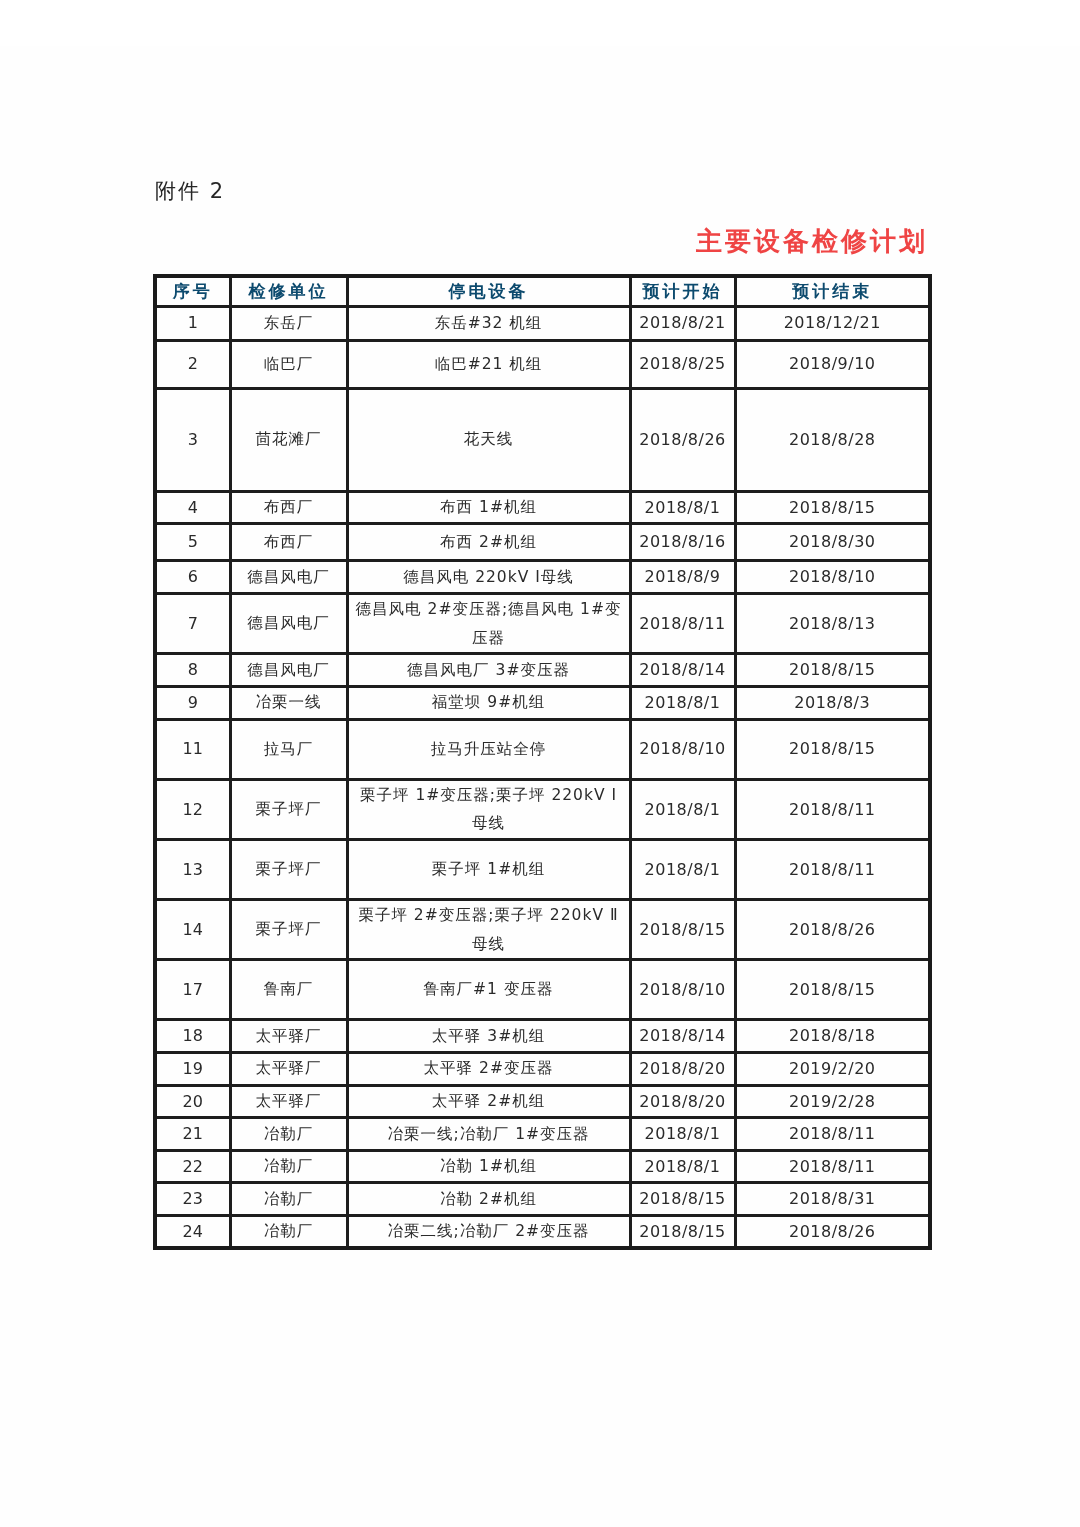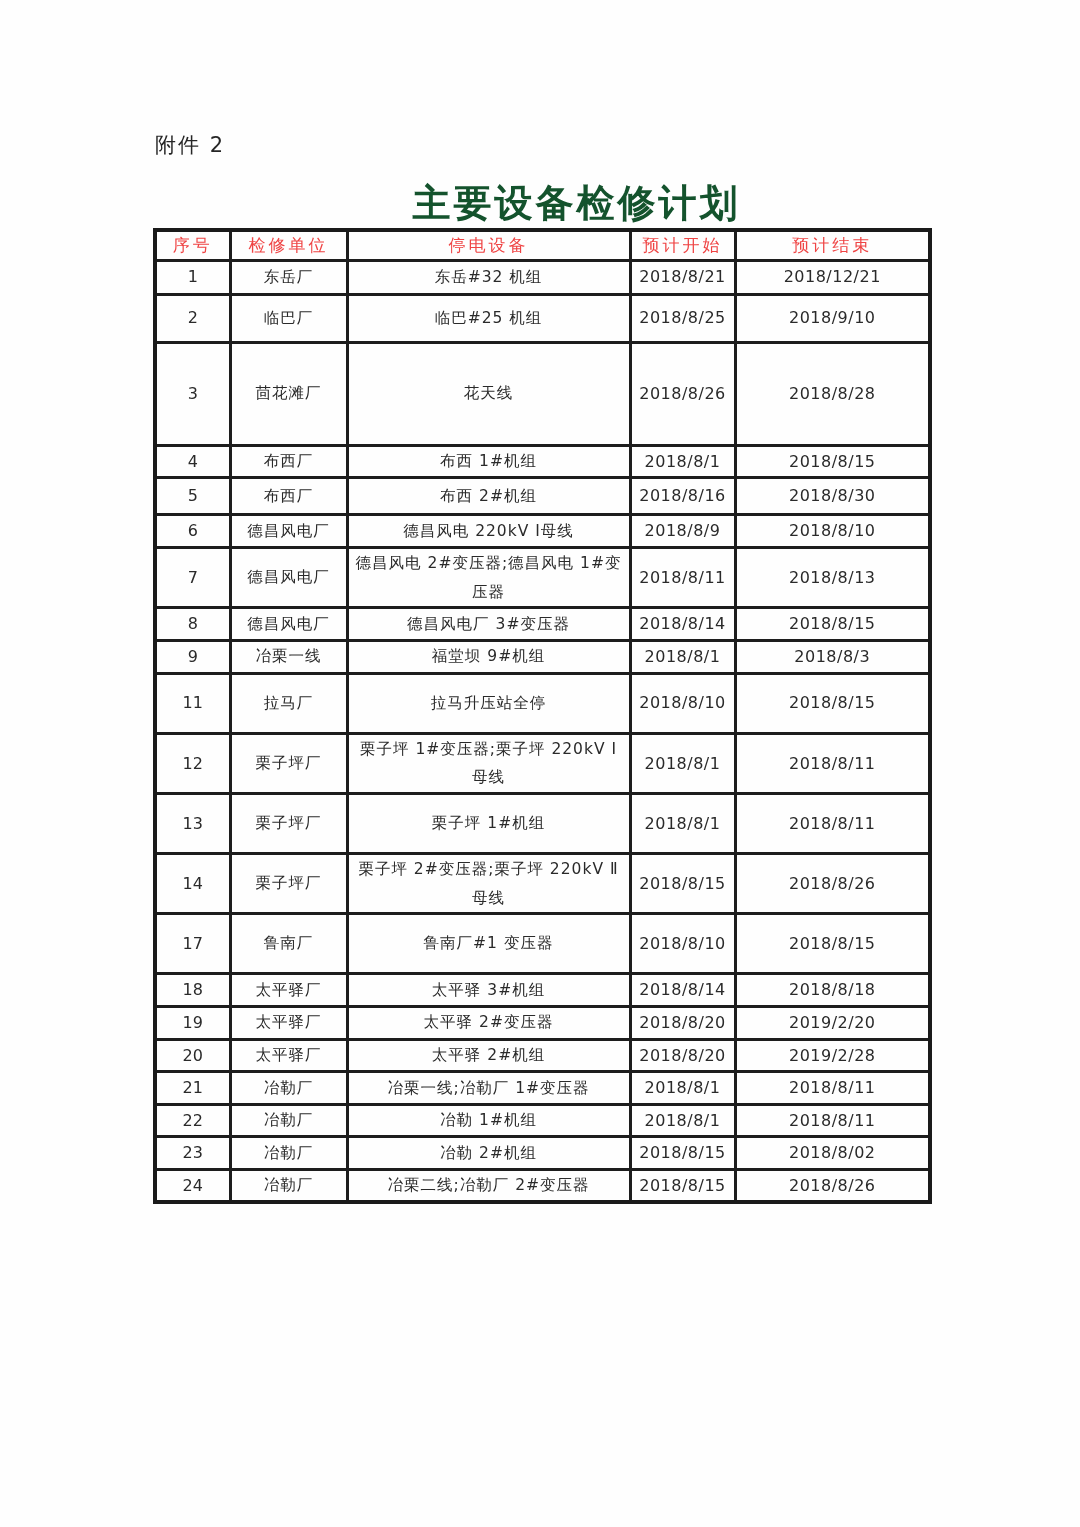--- a/index.html
+++ b/index.html
@@ -3,39 +3,39 @@
 <meta charset="utf-8">
 <style>
   * { margin: 0; padding: 0; box-sizing: border-box; }
   html, body { width: 1080px; height: 1527px; }
   body {
     background: #ffffff;
     font-family: "DejaVu Sans", "Liberation Sans", sans-serif;
     color: #222222;
     position: relative;
   }
-  .page { position: absolute; inset: 0; background: #fefefe; }
+  .page { position: absolute; inset: 0; background: #fefefe; margin-top: 46px; }
 
   .attachment {
     position: absolute;
     left: 155px; top: 131px;
     font-size: 21px;
     letter-spacing: 2px;
     color: #262626;
   }
   .doc-title {
     position: absolute;
     left: 153px; top: 178px;
     width: 775px;
     padding-left: 72px;
-    text-align: center;
-    font-size: 38px;
+    text-align: right;
+    font-size: 26px;
     font-weight: bold;
     letter-spacing: 3px;
-    color: #14532d;
+    color: #ef4444;
   }
 
   table.plan {
     position: absolute;
     left: 153px; top: 228px;
     width: 775px;
     border-collapse: collapse;
     table-layout: fixed;
     border: 4px solid #1a1a1a;
   }
@@ -47,23 +47,23 @@
 
   th, td {
     border: 3px solid #1d1d1d;
     text-align: center;
     vertical-align: middle;
     overflow: hidden;
   }
   thead tr { height: 30px; }
   th {
     font-size: 17px;
-    font-weight: normal;
+    font-weight: bold;
     letter-spacing: 3px;
-    color: #ef4444;
+    color: #0c4a6e;
   }
   td {
     font-size: 15.5px;
     letter-spacing: 1px;
     color: #2a2a2a;
     line-height: 1.85;
     padding: 0 6px;
   }
   td.cell-seq { font-size: 16px; letter-spacing: 0; }
   td.cell-start, td.cell-end { font-size: 16px; letter-spacing: 0.5px; }
@@ -115,21 +115,21 @@
     <td class="cell-seq">1</td>
     <td class="cell-unit">东岳厂</td>
     <td class="cell-device">东岳#32 机组</td>
     <td class="cell-start">2018/8/21</td>
     <td class="cell-end">2018/12/21</td>
   </tr>
 
   <tr>
     <td class="cell-seq">2</td>
     <td class="cell-unit">临巴厂</td>
-    <td class="cell-device">临巴#25 机组</td>
+    <td class="cell-device">临巴#21 机组</td>
     <td class="cell-start">2018/8/25</td>
     <td class="cell-end">2018/9/10</td>
   </tr>
 
   <tr>
     <td class="cell-seq">3</td>
     <td class="cell-unit">茴花滩厂</td>
     <td class="cell-device">花天线</td>
     <td class="cell-start">2018/8/26</td>
     <td class="cell-end">2018/8/28</td>
@@ -264,21 +264,21 @@
     <td class="cell-device">冶勒 1#机组</td>
     <td class="cell-start">2018/8/1</td>
     <td class="cell-end">2018/8/11</td>
   </tr>
 
   <tr>
     <td class="cell-seq">23</td>
     <td class="cell-unit">冶勒厂</td>
     <td class="cell-device">冶勒 2#机组</td>
     <td class="cell-start">2018/8/15</td>
-    <td class="cell-end">2018/8/02</td>
+    <td class="cell-end">2018/8/31</td>
   </tr>
 
   <tr>
     <td class="cell-seq">24</td>
     <td class="cell-unit">冶勒厂</td>
     <td class="cell-device">冶栗二线;冶勒厂 2#变压器</td>
     <td class="cell-start">2018/8/15</td>
     <td class="cell-end">2018/8/26</td>
   </tr>
 </tbody>

